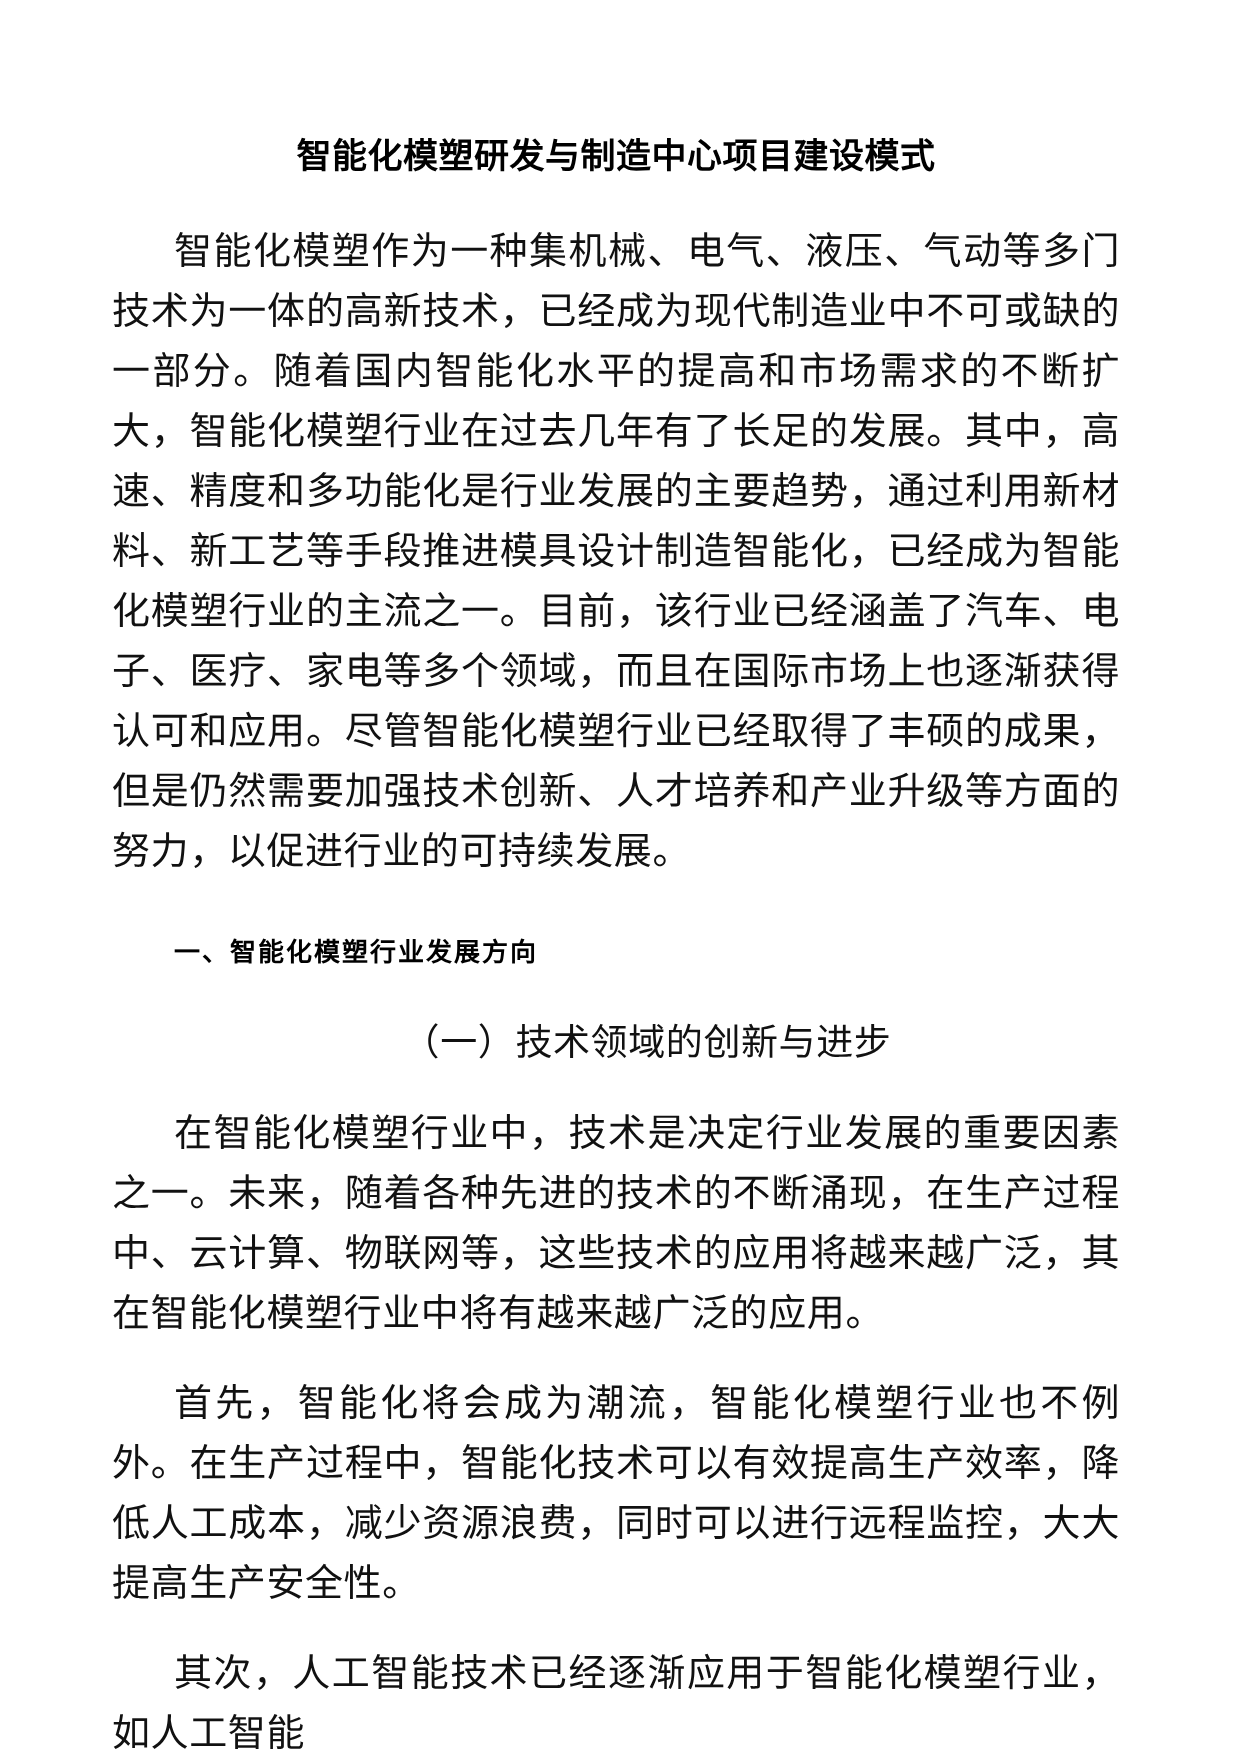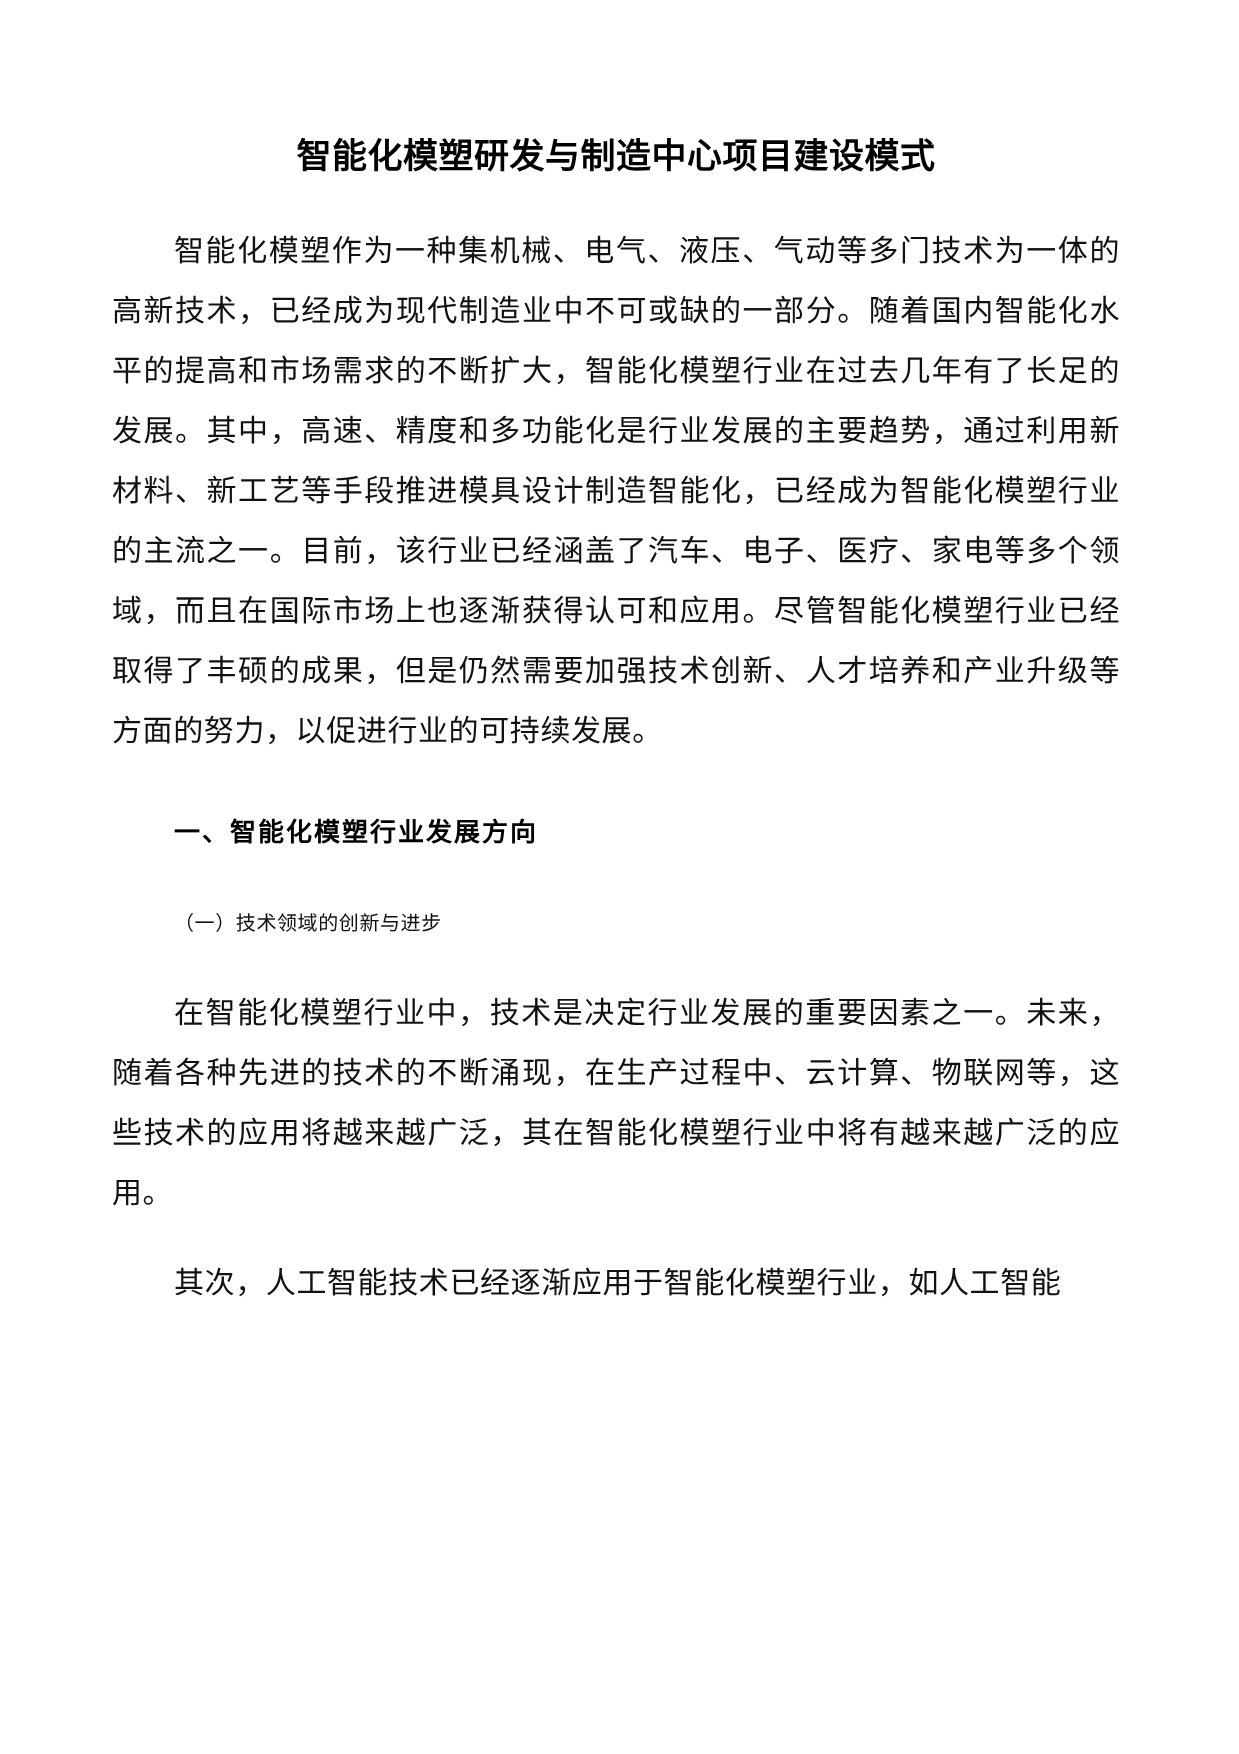--- a/index.html
+++ b/index.html
@@ -36,21 +36,21 @@
     text-align: center;
     letter-spacing: 0.5px;
     margin: 0;
     padding-top: 132px;
     padding-bottom: 0;
   }
 
   
   .para {
     font-family: "Liberation Serif", "DejaVu Serif", serif;
-    font-size: 30px;
+    font-size: 38px;
     line-height: 60px;
     color: #111111;
     text-align: justify;
     text-justify: inter-ideograph;
     text-indent: 62px;
     letter-spacing: 0.6px;
     margin: 0;
   }
 
   .para-first {
@@ -67,27 +67,28 @@
     text-indent: 62px;
     letter-spacing: 2px;
     margin: 0;
     margin-top: 42px;
   }
 
   
   .h2-section {
     font-family: "Liberation Serif", "DejaVu Serif", serif;
     font-weight: normal;
-    font-size: 20px;
+    font-size: 37px;
     line-height: 60px;
     color: #111111;
     text-indent: 62px;
     letter-spacing: 0.6px;
     margin: 0;
     margin-top: 30px;
+    text-align: center;
   }
 
   .gap-after-h2 { margin-top: 30px; }
   .gap-para     { margin-top: 30px; }
 </style>
 </head>
 <body>
 
 <div class="page">
   <div class="page-body">
@@ -95,17 +96,18 @@
     <h1 class="doc-title">智能化模塑研发与制造中心项目建设模式</h1>
 
     <p class="para para-first">智能化模塑作为一种集机械、电气、液压、气动等多门技术为一体的高新技术，已经成为现代制造业中不可或缺的一部分。随着国内智能化水平的提高和市场需求的不断扩大，智能化模塑行业在过去几年有了长足的发展。其中，高速、精度和多功能化是行业发展的主要趋势，通过利用新材料、新工艺等手段推进模具设计制造智能化，已经成为智能化模塑行业的主流之一。目前，该行业已经涵盖了汽车、电子、医疗、家电等多个领域，而且在国际市场上也逐渐获得认可和应用。尽管智能化模塑行业已经取得了丰硕的成果，但是仍然需要加强技术创新、人才培养和产业升级等方面的努力，以促进行业的可持续发展。</p>
 
     <h2 class="h1-section">一、智能化模塑行业发展方向</h2>
 
     <h3 class="h2-section">（一）技术领域的创新与进步</h3>
 
     <p class="para gap-after-h2">在智能化模塑行业中，技术是决定行业发展的重要因素之一。未来，随着各种先进的技术的不断涌现，在生产过程中、云计算、物联网等，这些技术的应用将越来越广泛，其在智能化模塑行业中将有越来越广泛的应用。</p>
 
+    <p class="para gap-para">首先，智能化将会成为潮流，智能化模塑行业也不例外。在生产过程中，智能化技术可以有效提高生产效率，降低人工成本，减少资源浪费，同时可以进行远程监控，大大提高生产安全性。</p>
 
     <p class="para gap-para">其次，人工智能技术已经逐渐应用于智能化模塑行业，如人工智能</p>
 
   </div>
 </div>
 
 </body></html>

